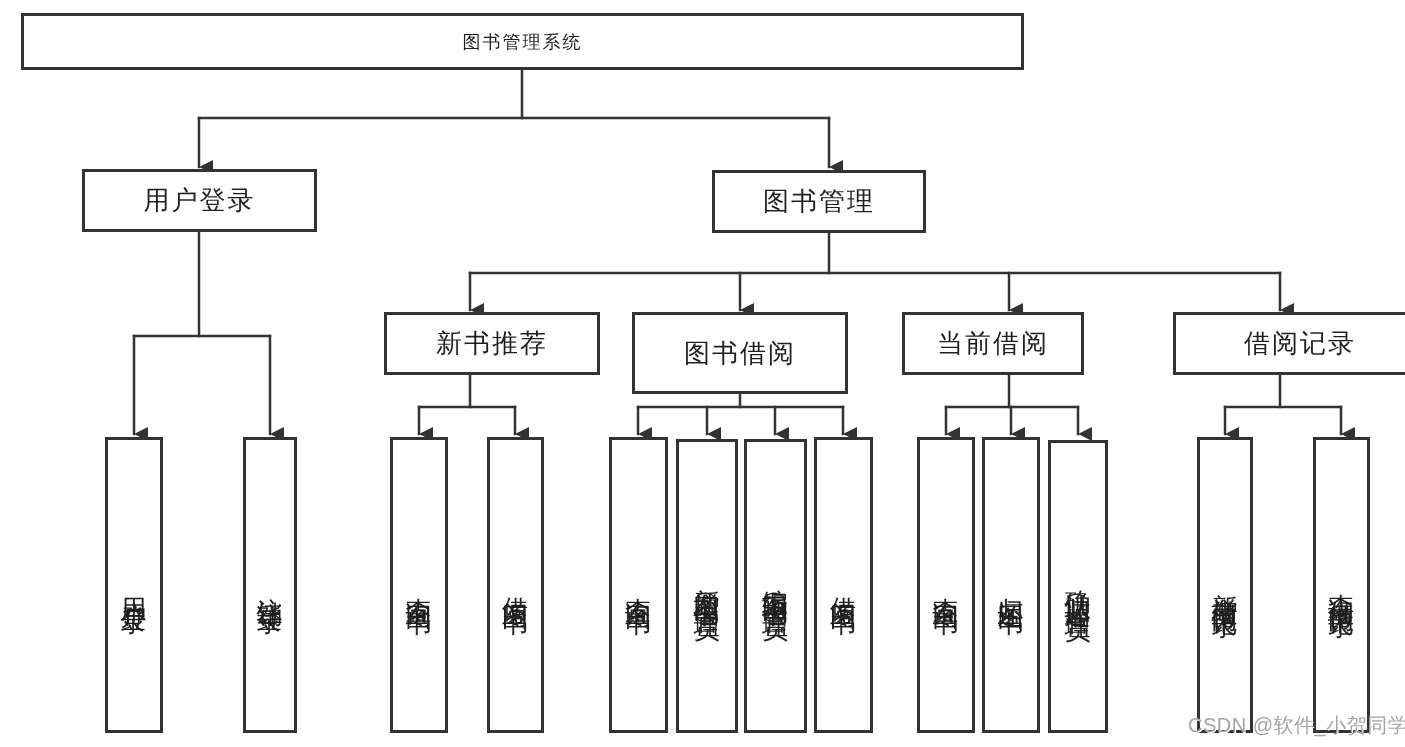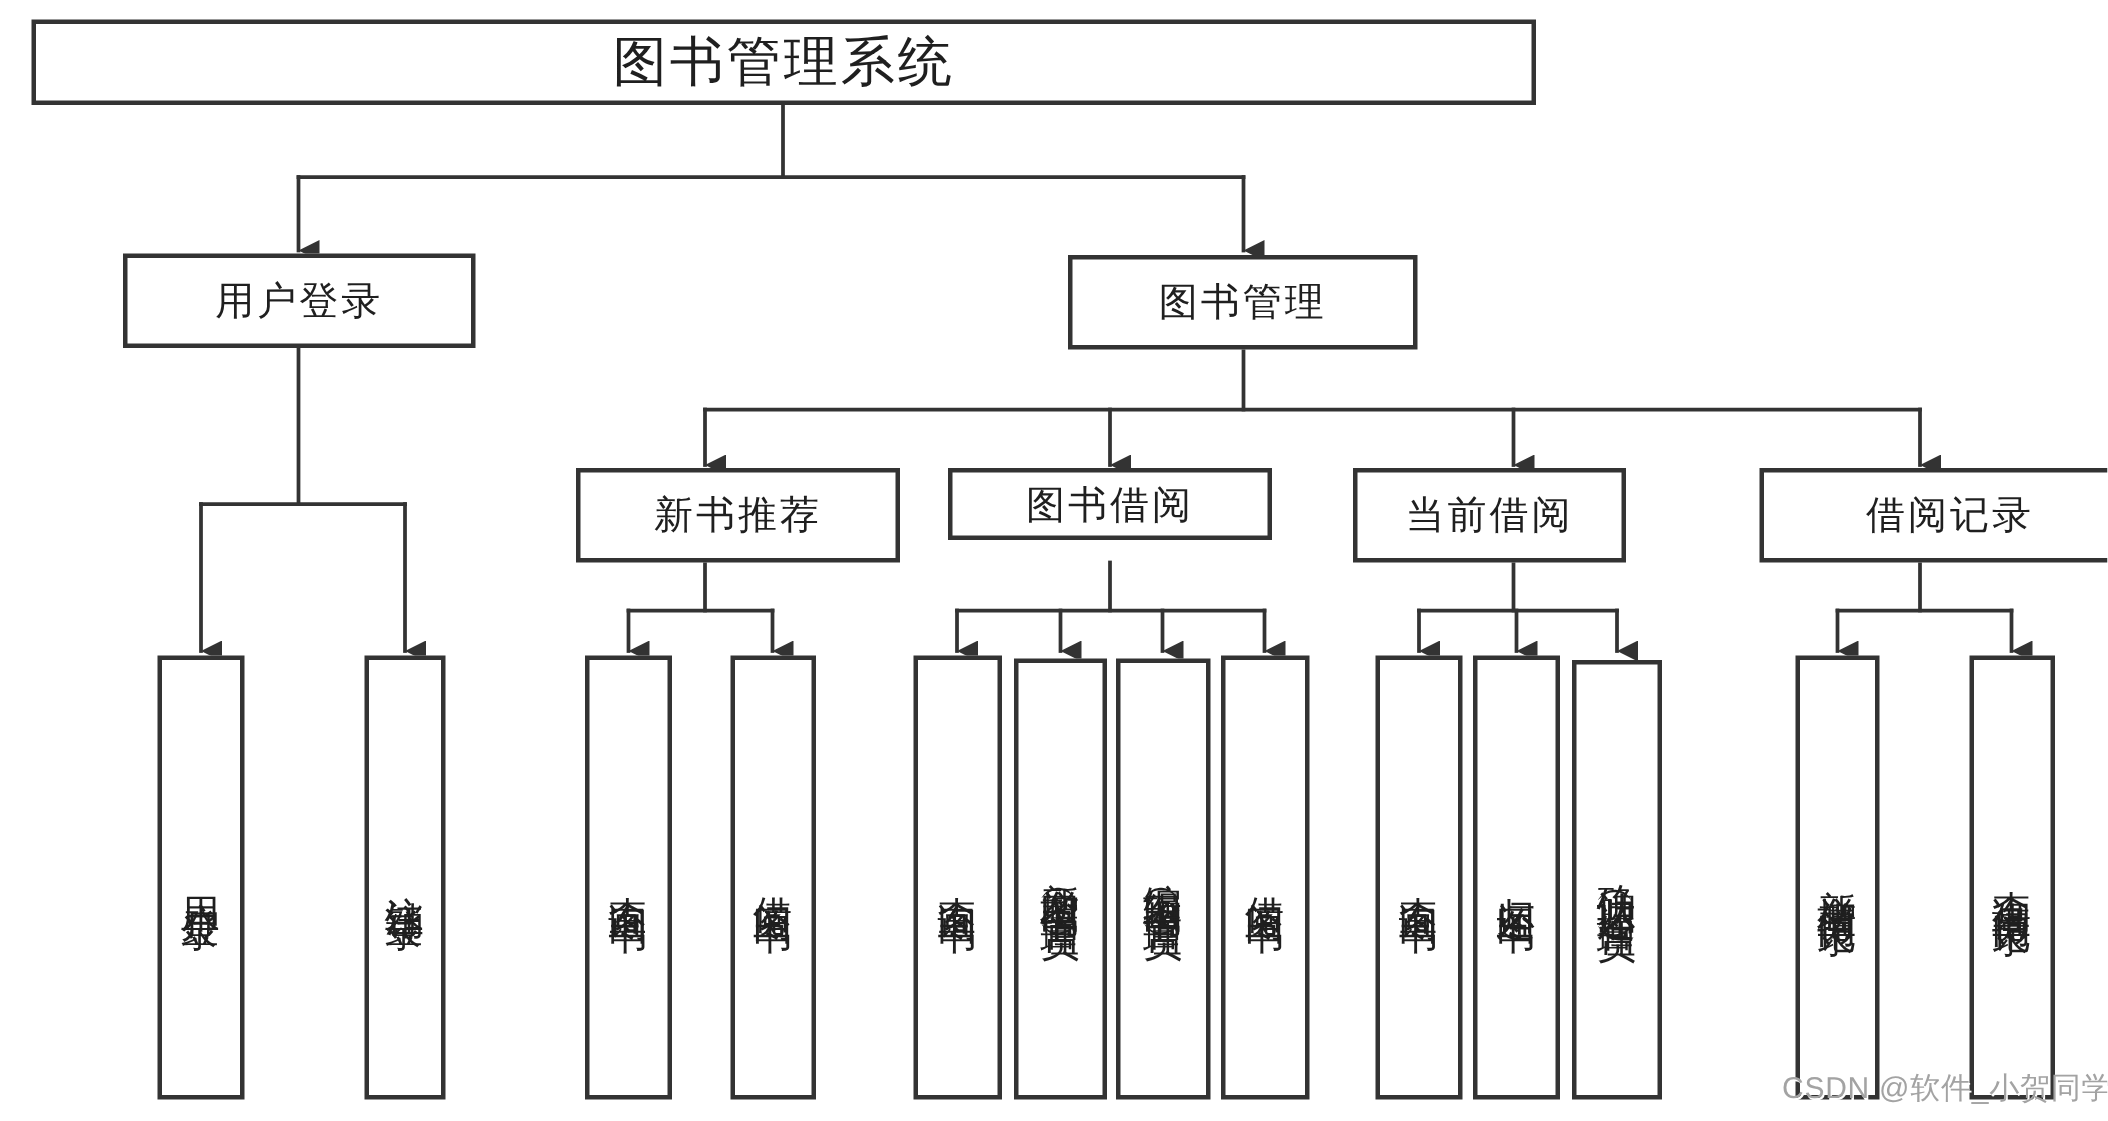--- a/index.html
+++ b/index.html
@@ -32,21 +32,21 @@
     justify-content: center;
     color: #1f1f1f;
   }
   .node.h span {
     display: block;
     font-size: 26px;
     letter-spacing: 2px;
     white-space: nowrap;
   }
   .node.root span {
-    font-size: 36px;
+    font-size: 18px;
   }
   .node.v span {
     display: block;
     writing-mode: vertical-rl;
     font-size: 26px;
     letter-spacing: 4px;
     line-height: 1;
     white-space: nowrap;
   }
   .watermark {
@@ -122,28 +122,28 @@
     </g>
   </svg>
 
   <div class="node h root" style="left:21px;top:13px;width:1003px;height:57px">
     <span>图书管理系统</span>
   </div>
 
   <div class="node h" style="left:82px;top:169px;width:235px;height:63px">
     <span>用户登录</span>
   </div>
-  <div class="node h" style="left:712px;top:170px;width:233px;height:63px">
+  <div class="node h" style="left:712px;top:170px;width:214px;height:63px">
     <span>图书管理</span>
   </div>
 
   <div class="node h" style="left:384px;top:312px;width:216px;height:63px">
     <span>新书推荐</span>
   </div>
-  <div class="node h" style="left:632px;top:312px;width:216px;height:48px">
+  <div class="node h" style="left:632px;top:312px;width:216px;height:82px">
     <span>图书借阅</span>
   </div>
   <div class="node h" style="left:902px;top:312px;width:182px;height:63px">
     <span>当前借阅</span>
   </div>
   <div class="node h" style="left:1173px;top:312px;width:254px;height:63px">
     <span>借阅记录</span>
   </div>
 
   <div class="node v" style="left:105px;top:437px;width:58px;height:296px">

